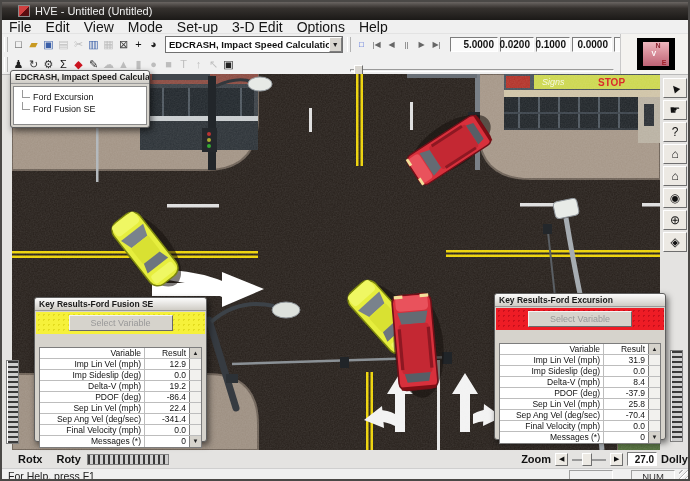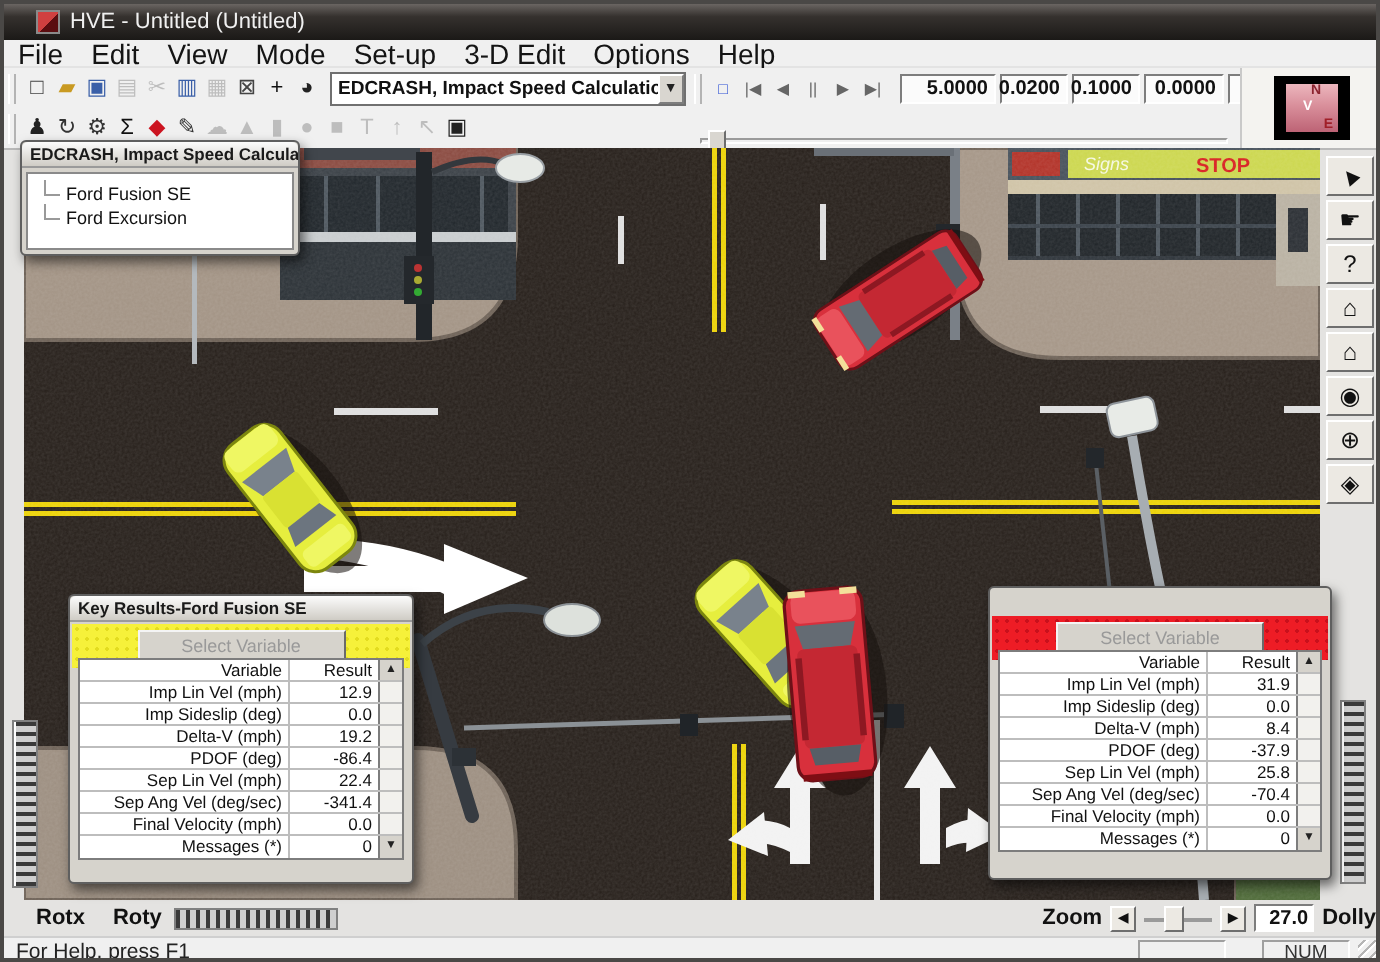--- a/index.html
+++ b/index.html
@@ -56,21 +56,21 @@
   
   .mini-window{position:absolute;background:#d6d3cc;border:1px solid #5f5f5f;border-radius:3px;box-shadow:2px 3px 6px rgba(0,0,0,.55)}
   .mw-title{height:13px;background:linear-gradient(#fcfcfc,#cfccc5);border-bottom:1px solid #9a9a9a;border-radius:3px 3px 0 0;display:flex;align-items:center;padding-left:4px;font-size:8.5px;font-weight:bold;color:#1a1a1a;white-space:nowrap;overflow:hidden}
   #tree-panel{left:8px;top:68px;width:140px;height:58px}
   .tree-body{position:absolute;left:2px;right:2px;top:15px;bottom:2px;background:#fff;border:1px solid #8a8a8a;padding:3px 0 0 6px;font-size:9px;color:#111}
   .tree-item{display:flex;align-items:flex-end;height:12px}
   .tree-branch{width:8px;height:8px;border-left:1px solid #999;border-bottom:1px solid #999;margin:0 3px 4px 2px;flex:0 0 auto}
   .kr-panel{font-size:8.5px;color:#111}
   .kr-accent{position:absolute;left:1px;right:1px;top:14px;height:22px;display:flex;align-items:center;justify-content:center}
   .kr-btn{width:104px;height:16px;background:#d6d3cc;border:1px solid;border-color:#f4f4f4 #6a6a6a #6a6a6a #f4f4f4;color:#999;font-size:9px;display:flex;align-items:center;justify-content:center;white-space:nowrap}
-  .kr-table{position:absolute;left:4px;right:4px;top:31px;background:#fff;border:1px solid #7d7d7d}
+  .kr-table{position:absolute;left:4px;right:4px;top:49px;background:#fff;border:1px solid #7d7d7d}
   .kr-row{display:flex;height:11px;border-bottom:1px solid #bdbdbd}
   .kr-row:last-child{border-bottom:none}
   .kr-c1{flex:1;text-align:right;padding-right:3px;border-right:1px solid #bdbdbd;line-height:10px;white-space:nowrap;overflow:hidden}
   .kr-c2{width:44px;text-align:right;padding-right:3px;line-height:10px}
   .kr-sc{width:12px;background:#d6d3cc;border-left:1px solid #7d7d7d;font-size:6px;text-align:center;line-height:10px;color:#222}
   .kr-sc.trk{background:#f2f1ee}
 </style>
 </head>
 <body>
 
@@ -424,25 +424,25 @@
   <span class="sb-box" id="sb-blank"></span>
   <span class="sb-box" id="sb-num">NUM</span>
   <span class="sizegrip"></span>
 </div>
 
 <div class="mini-window" id="tree-panel">
   <div class="mw-title">EDCRASH, Impact Speed Calculation</div>
   <div class="tree-body" id="tree-body">
       <div class="tree-item">
         <span class="tree-branch"></span>
-        <span>Ford Fusion SE</span>
+        <span>Ford Excursion</span>
       </div>
       <div class="tree-item">
         <span class="tree-branch"></span>
-        <span>Ford Excursion</span>
+        <span>Ford Fusion SE</span>
       </div>
     </div>
 </div>
 
 <div class="mini-window kr-panel" style="left:32px;top:295px;width:173px;height:145px">
   <div class="mw-title kr-title">
       <span>Key Results-Ford Fusion SE</span>
     </div>
   <div class="kr-accent" style="background: radial-gradient(rgb(227, 220, 31) 1px, rgba(0, 0, 0, 0) 1px) 0px 0px / 5px 5px, rgb(246, 241, 58);">
     <div class="kr-btn">Select Variable</div>
@@ -489,20 +489,23 @@
         <div class="kr-sc trk"></div>
       </div>
       <div class="kr-row">
         <div class="kr-c1">Messages (*)</div>
         <div class="kr-c2">0</div>
         <div class="kr-sc">▼</div>
       </div>
     </div>
 </div>
 <div class="mini-window kr-panel" style="left:492px;top:291px;width:172px;height:147px">
+  <div class="mw-title kr-title">
+      <span>Key Results-Ford Excursion</span>
+    </div>
   <div class="kr-accent" style="background: radial-gradient(rgb(201, 16, 28) 1px, rgba(0, 0, 0, 0) 1px) 0px 0px / 5px 5px, rgb(238, 28, 37);">
     <div class="kr-btn">Select Variable</div>
   </div>
   <div class="kr-table">
       <div class="kr-row">
         <div class="kr-c1">Variable</div>
         <div class="kr-c2">Result</div>
         <div class="kr-sc">▲</div>
       </div>
       <div class="kr-row">

